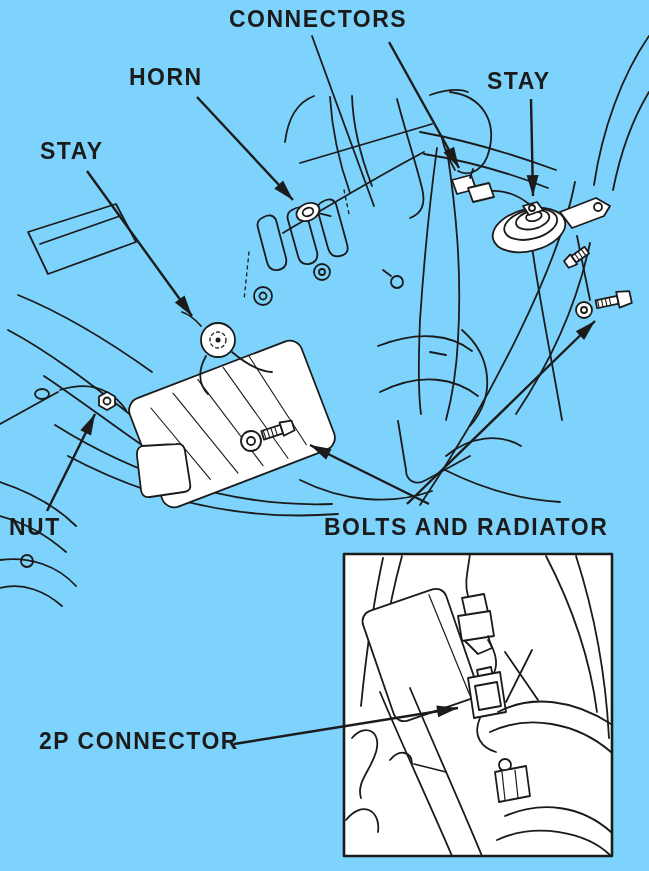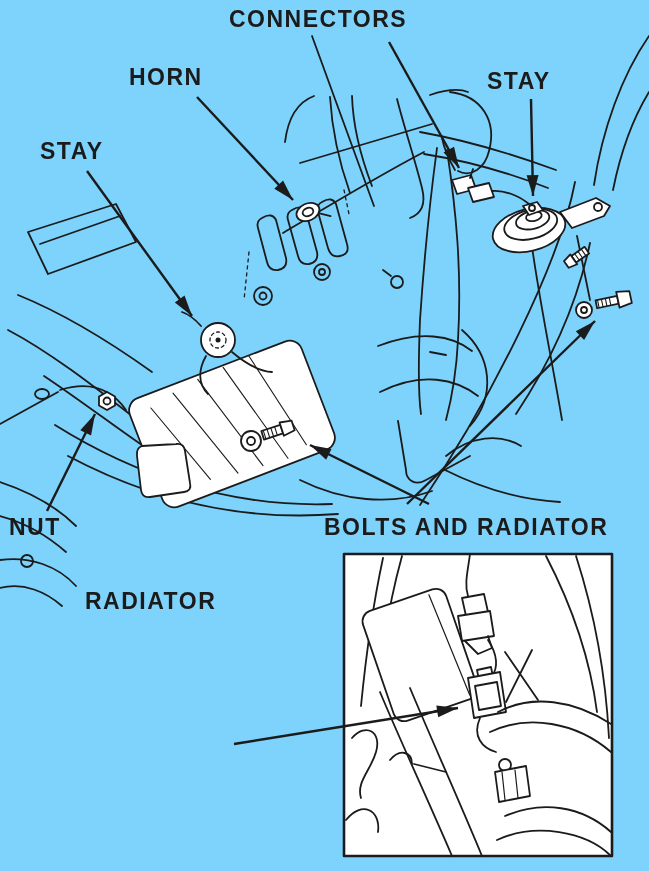--- a/index.html
+++ b/index.html
@@ -224,15 +224,15 @@
     <path d="M234,744 L458,708" marker-end="url(#ah)"></path>
   </g>
 </svg>
 
 <div class="label" style="left:229px;top:8px;">CONNECTORS</div>
 <div class="label" style="left:129px;top:66px;">HORN</div>
 <div class="label" style="left:487px;top:70px;">STAY</div>
 <div class="label" style="left:24px;top:140px;margin-left:16px;">STAY</div>
 <div class="label" style="left:9px;top:516px;">NUT</div>
 <div class="label" style="left:324px;top:516px;">BOLTS AND RADIATOR</div>
-<div class="label" style="left:85px;top:590px;">RADIATOR</div>
+<div class="label" style="left:39px;top:730px;">2P CONNECTOR</div>
 
 </div>
 
 </body></html>

